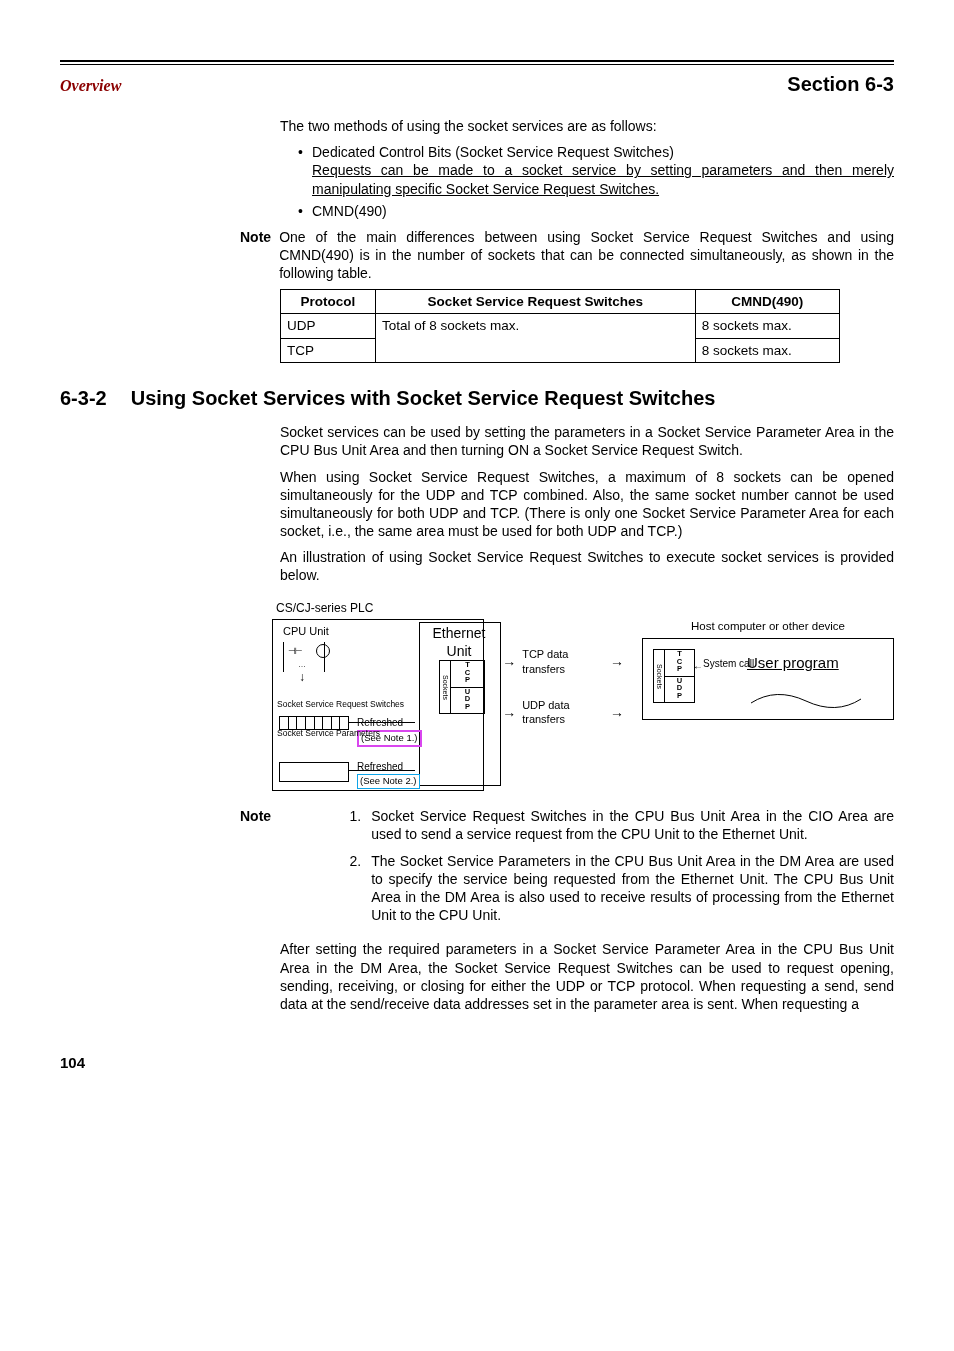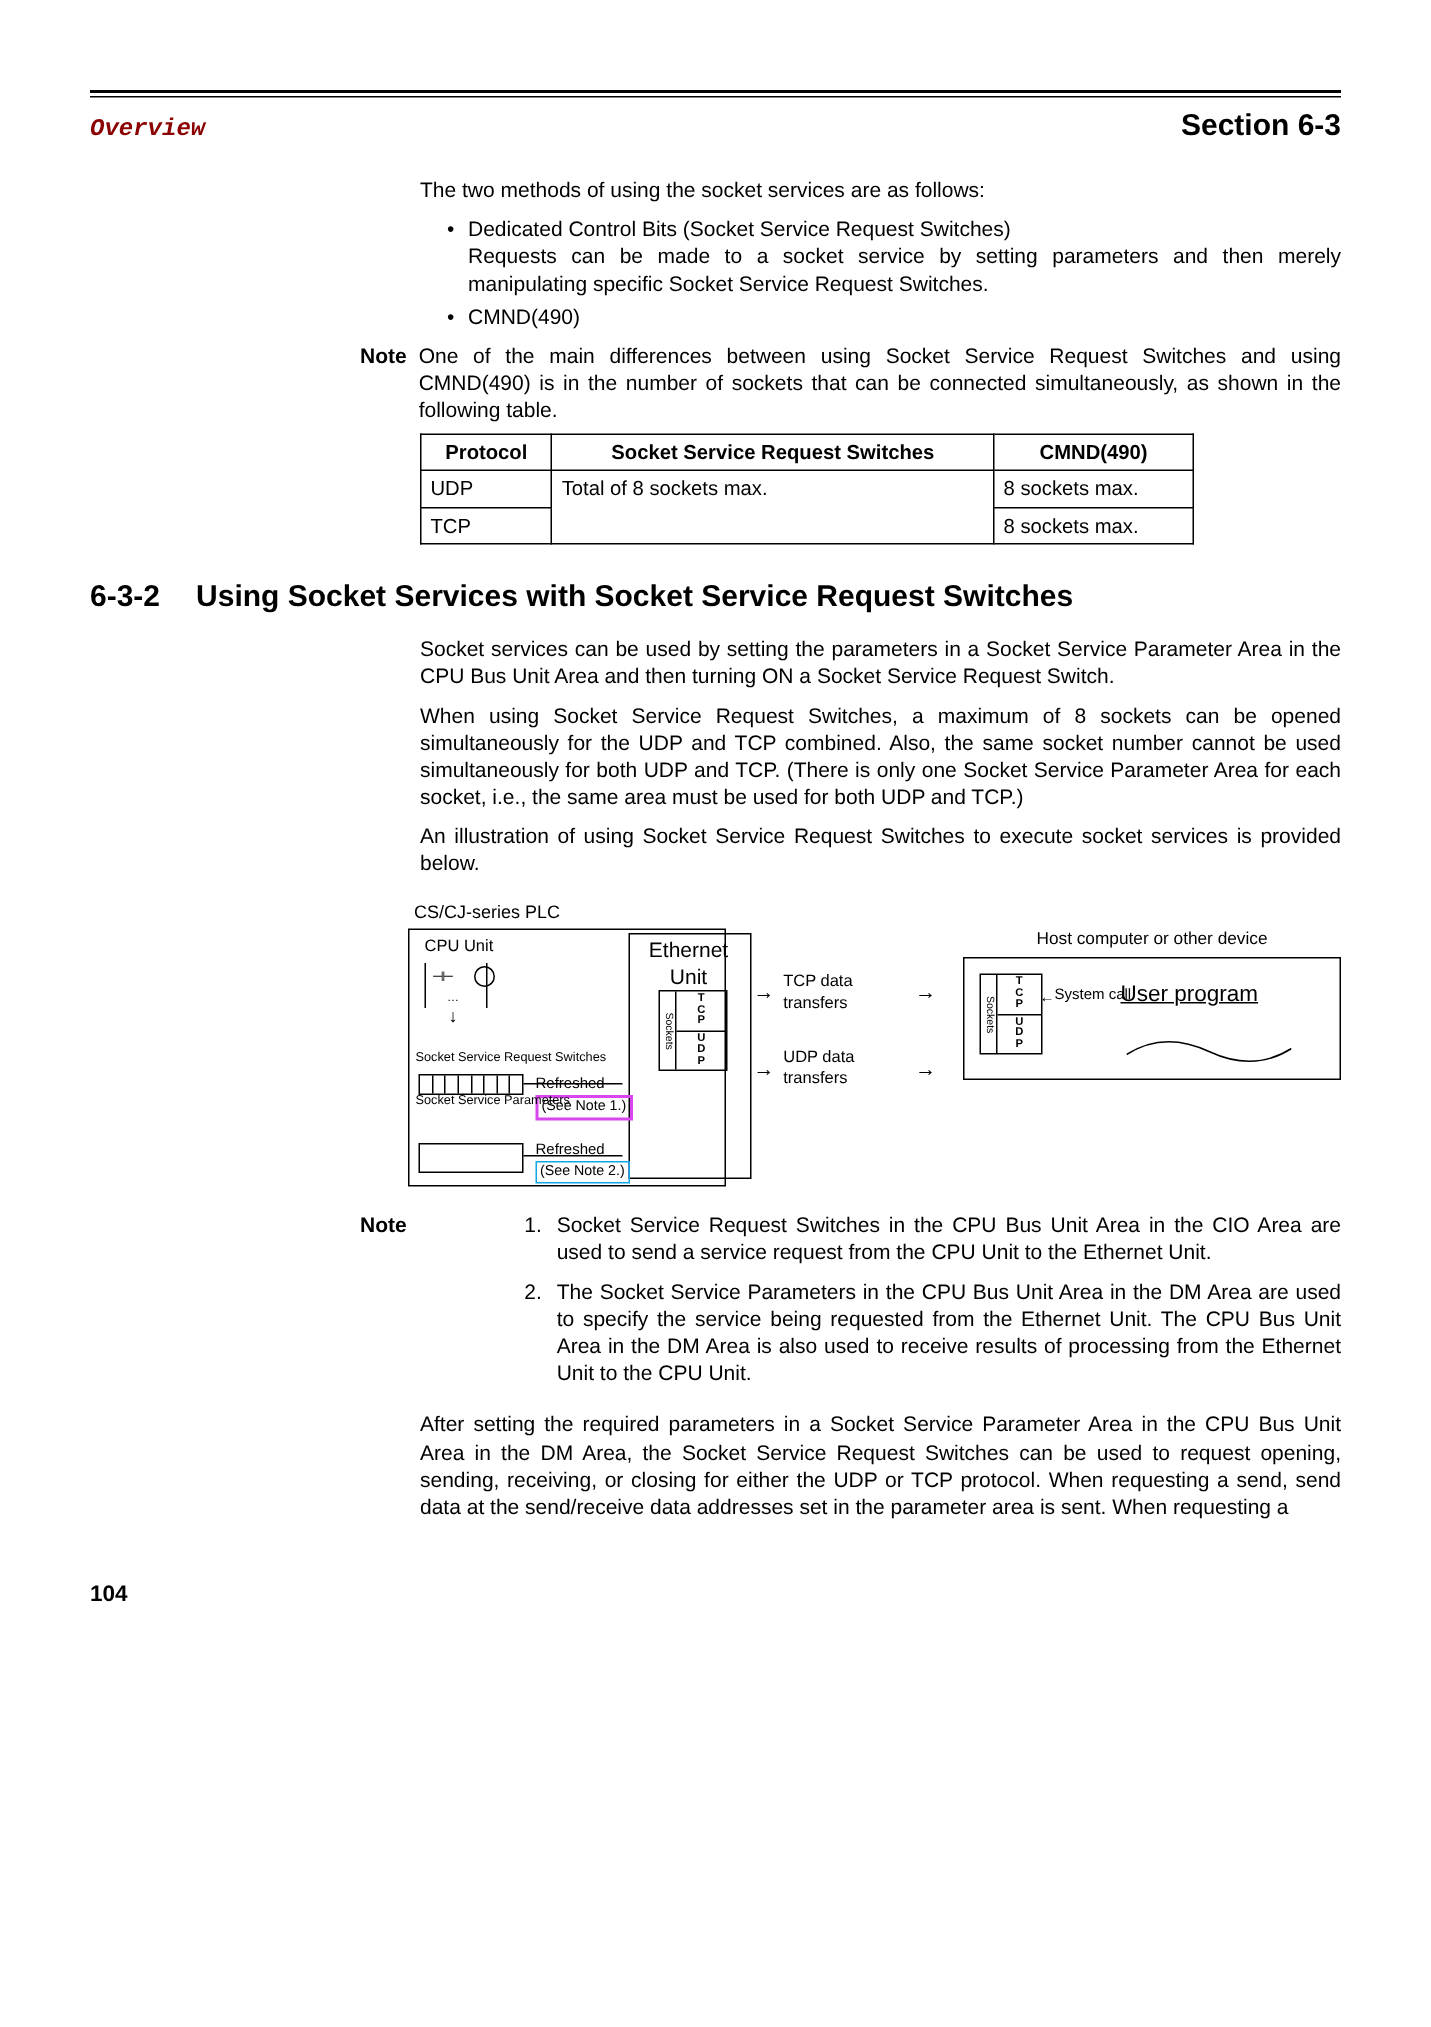--- a/index.html
+++ b/index.html
@@ -23,21 +23,21 @@
     display: flex;
     justify-content: space-between;
     align-items: baseline;
     margin-bottom: 20px;
   }
   .header-left {
     font-style: italic;
     font-weight: bold;
     color: #8B0000;
     font-size: 16px;
-    font-family: Liberation Mono, monospace;
+    font-family: Liberation Serif, serif;
   }
   .header-right {
     font-weight: bold;
     font-size: 20px;
   }
   .body-text {
     margin-left: 220px;
     text-align: justify;
   }
   .body-text p {
@@ -70,21 +70,21 @@
     text-align: justify;
   }
   .note-label {
     font-weight: bold;
     flex: 0 0 auto;
   }
   table.protocol {
     border-collapse: collapse;
     margin-left: 220px;
     margin-top: 6px;
-    width: 516px;
+    width: 560px;
     font-size: 13.5px;
   }
   table.protocol th, table.protocol td {
     border: 1px solid #000;
     padding: 3px 6px;
     vertical-align: top;
   }
   table.protocol th {
     text-align: center;
     font-weight: bold;
@@ -208,21 +208,21 @@
 <div class="header-row">
   <span class="header-left">Overview</span>
   <span class="header-right">Section 6-3</span>
 </div>
 
 <div class="body-text">
   <p>The two methods of using the socket services are as follows:</p>
   <ul class="bullet-list">
     <li>
       <span>Dedicated Control Bits (Socket Service Request Switches)</span>
-      <div class="bullet-sub" style="margin-left:0;">Requests can be made to a socket service by setting parameters and then merely manipulating specific Socket Service Request Switches.</div>
+      <div class="bullet-sub" style="margin-left:0;text-decoration:underline;">Requests can be made to a socket service by setting parameters and then merely manipulating specific Socket Service Request Switches.</div>
     </li>
     <li>
       <span>CMND(490)</span>
     </li>
   </ul>
 </div>
 
 <div class="note-row">
   <span class="note-label">Note</span>
   <span>One of the main differences between using Socket Service Request Switches and using CMND(490) is in the number of sockets that can be connected simultaneously, as shown in the following table.</span>

